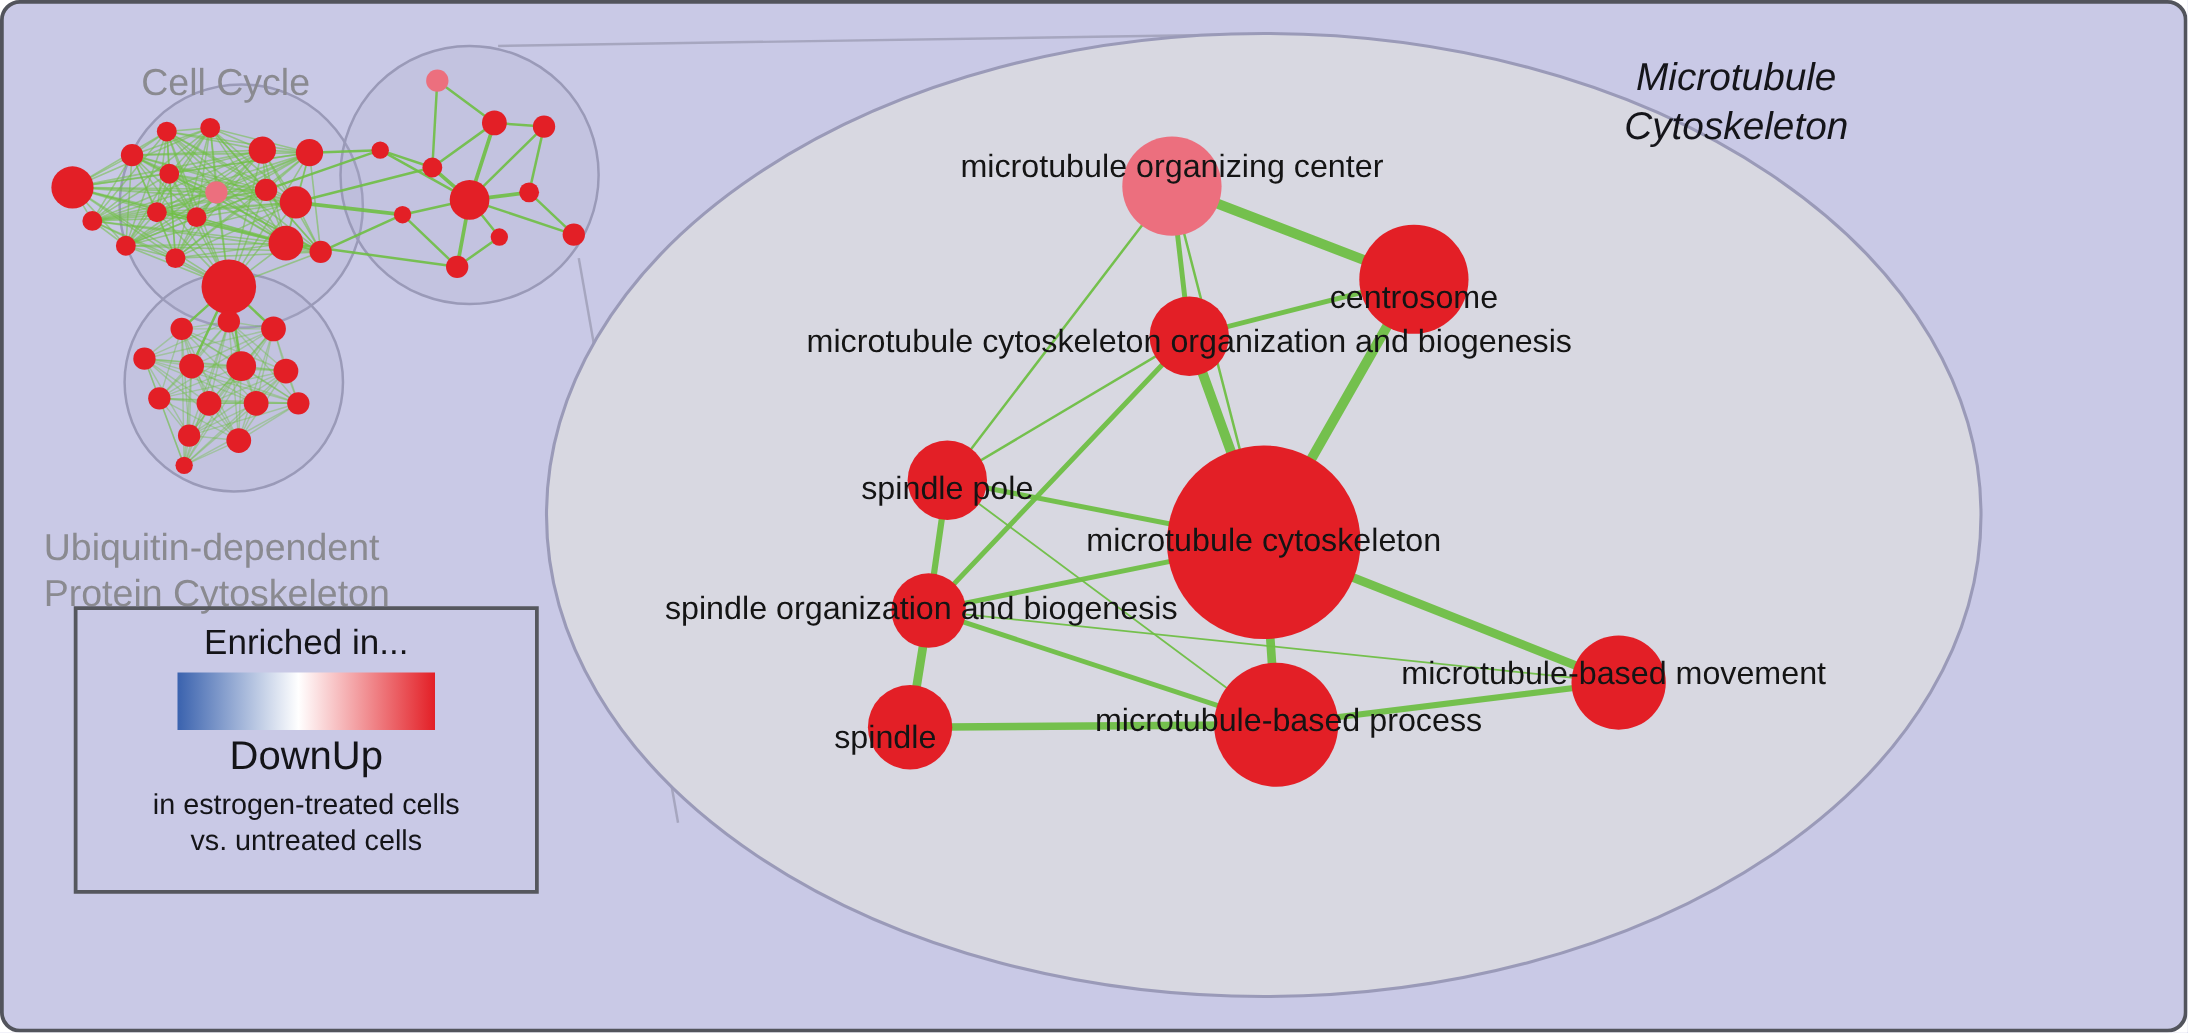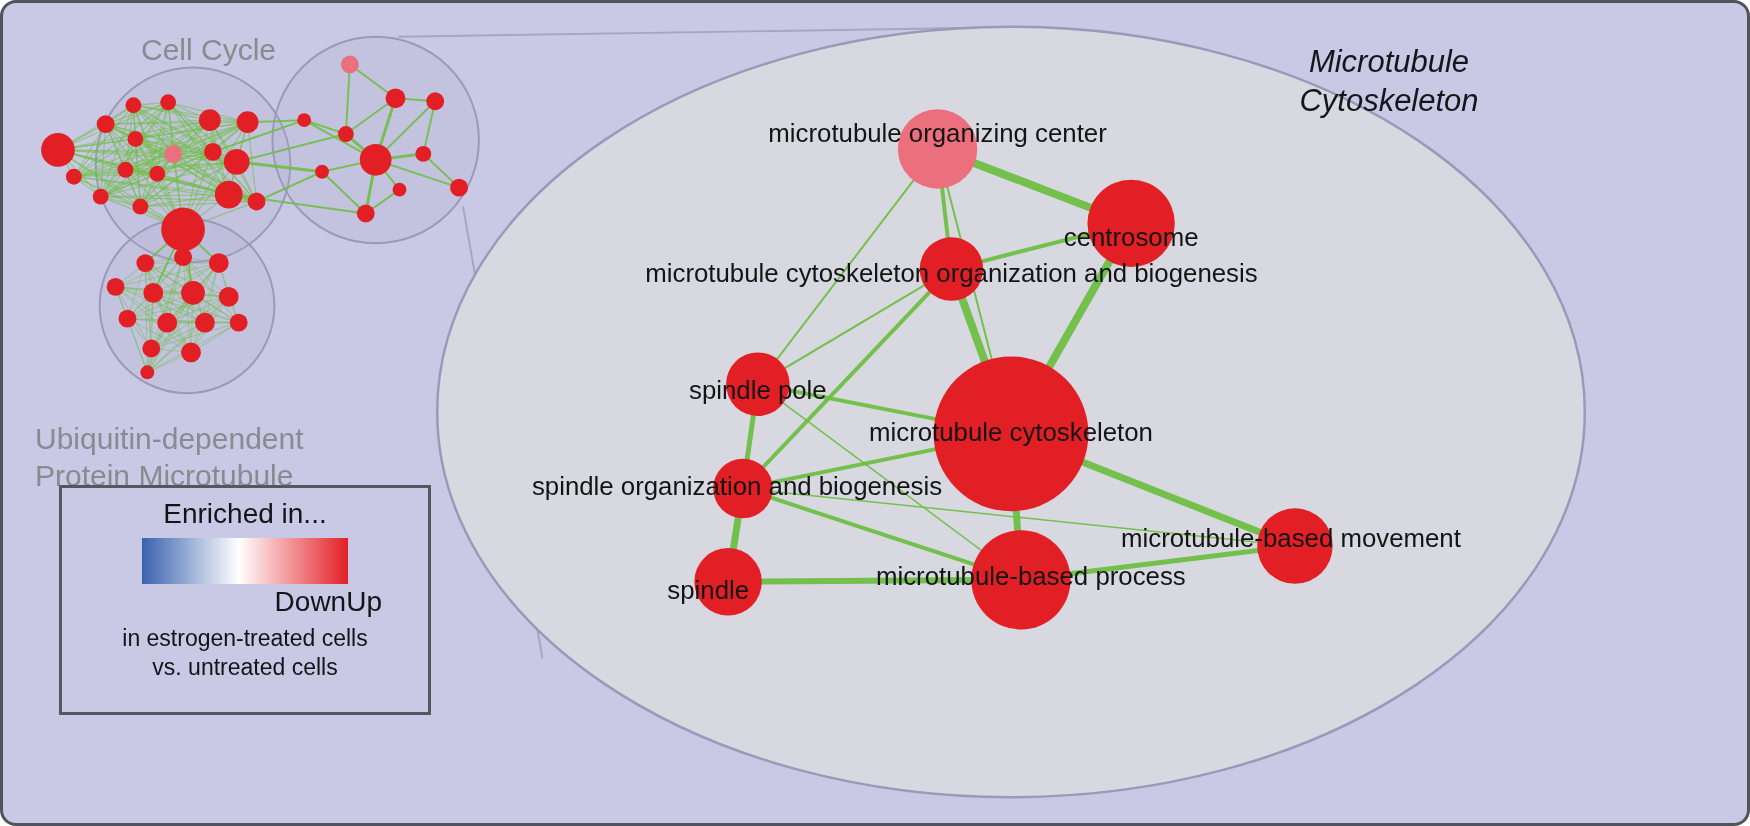--- a/index.html
+++ b/index.html
@@ -11,21 +11,21 @@
   .overlay{position:absolute;z-index:5;}
   .cluster-label-gray{color:#8a8a90;font-size:30px;line-height:1.22;white-space:nowrap;}
   .cluster-label-black{color:#15151a;font-size:31px;line-height:1.25;text-align:center;}
   .cluster-label-black span{display:block;font-style:italic;}
   #legend-box{
     left:28px;top:482px;width:372px;height:230px;box-sizing:border-box;
     border:3px solid #55575e;display:flex;flex-direction:column;align-items:center;margin-left:28px;
   }
   #legend-title{font-size:28px;color:#141418;margin-top:10px;}
   #legend-gradient{width:206px;height:46px;margin-top:8px;}
-  #legend-downup{width:274px;display:flex;justify-content:flex-end;font-size:28px;color:#141418;margin-top:2px;}
+  #legend-downup{width:274px;display:flex;justify-content:center;font-size:32px;color:#141418;margin-top:2px;}
   #legend-caption{font-size:23px;color:#141418;text-align:center;line-height:1.28;margin-top:6px;}
   #legend-caption span{display:block;}
 </style>
 </head>
 <body>
 
 <div id="frame">
 
   <svg id="network-svg" viewBox="0 0 1750 826">
       <g>
@@ -397,25 +397,25 @@
         <text x="952" y="274" text-anchor="middle" dominant-baseline="middle" fill="#141414" font-size="26" font-family="&quot;Liberation Sans&quot;, sans-serif">microtubule cytoskeleton organization and biogenesis</text>
         <text x="757" y="392" text-anchor="middle" dominant-baseline="middle" fill="#141414" font-size="26" font-family="&quot;Liberation Sans&quot;, sans-serif">spindle pole</text>
         <text x="1012" y="434" text-anchor="middle" dominant-baseline="middle" fill="#141414" font-size="26" font-family="&quot;Liberation Sans&quot;, sans-serif">microtubule cytoskeleton</text>
         <text x="736" y="489" text-anchor="middle" dominant-baseline="middle" fill="#141414" font-size="26" font-family="&quot;Liberation Sans&quot;, sans-serif">spindle organization and biogenesis</text>
         <text x="1294" y="541" text-anchor="middle" dominant-baseline="middle" fill="#141414" font-size="26" font-family="&quot;Liberation Sans&quot;, sans-serif">microtubule-based movement</text>
         <text x="707" y="593" text-anchor="middle" dominant-baseline="middle" fill="#141414" font-size="26" font-family="&quot;Liberation Sans&quot;, sans-serif">spindle</text>
         <text x="1032" y="579" text-anchor="middle" dominant-baseline="middle" fill="#141414" font-size="26" font-family="&quot;Liberation Sans&quot;, sans-serif">microtubule-based process</text>
       </g>
     </svg>
 
-  <div class="overlay cluster-label-gray" style="left:110px;top:29px;margin-left:28px;">Cell Cycle</div>
+  <div class="overlay cluster-label-gray" style="left:110px;top:46px;">Cell Cycle</div>
 
   <div class="overlay cluster-label-gray" style="left:32px;top:386px;margin-top:32px;">
     <span style="display:block;">Ubiquitin-dependent</span>
-    <span style="display:block;">Protein Microtubule</span>
+    <span style="display:block;">Protein Cytoskeleton</span>
   </div>
 
   <div class="overlay cluster-label-black" style="left:1280px;top:40px;width:212px;">
     <span>Microtubule</span>
     <span>Cytoskeleton</span>
   </div>
 
   <div class="overlay" id="legend-box">
     <div id="legend-title">Enriched in...</div>
     <div id="legend-gradient" style="background: linear-gradient(90deg, rgb(58, 98, 174) 0%, rgb(255, 255, 255) 47%, rgb(227, 31, 38) 100%);"></div>

